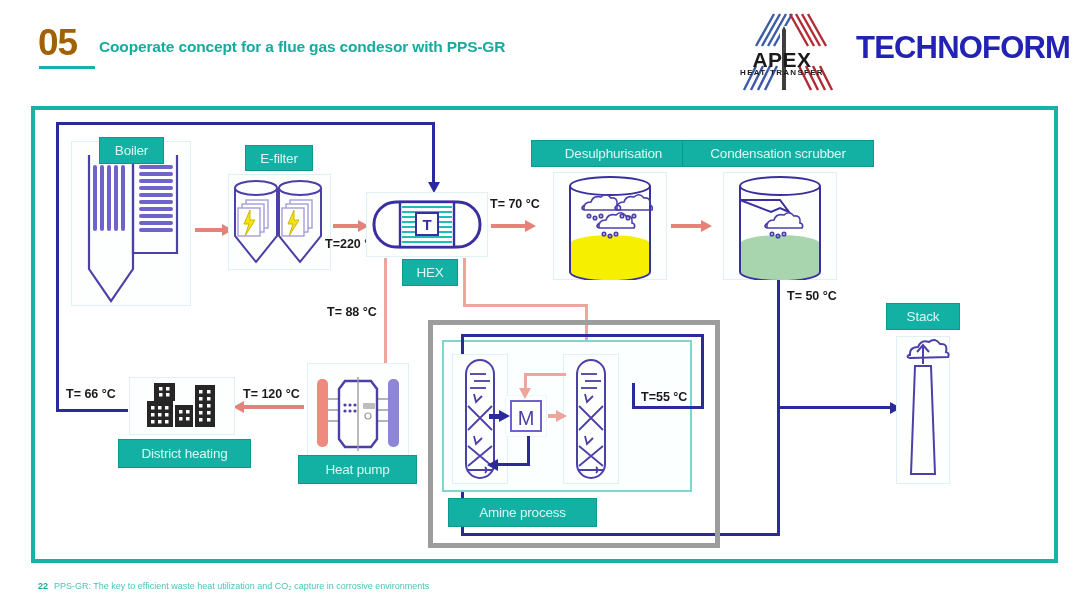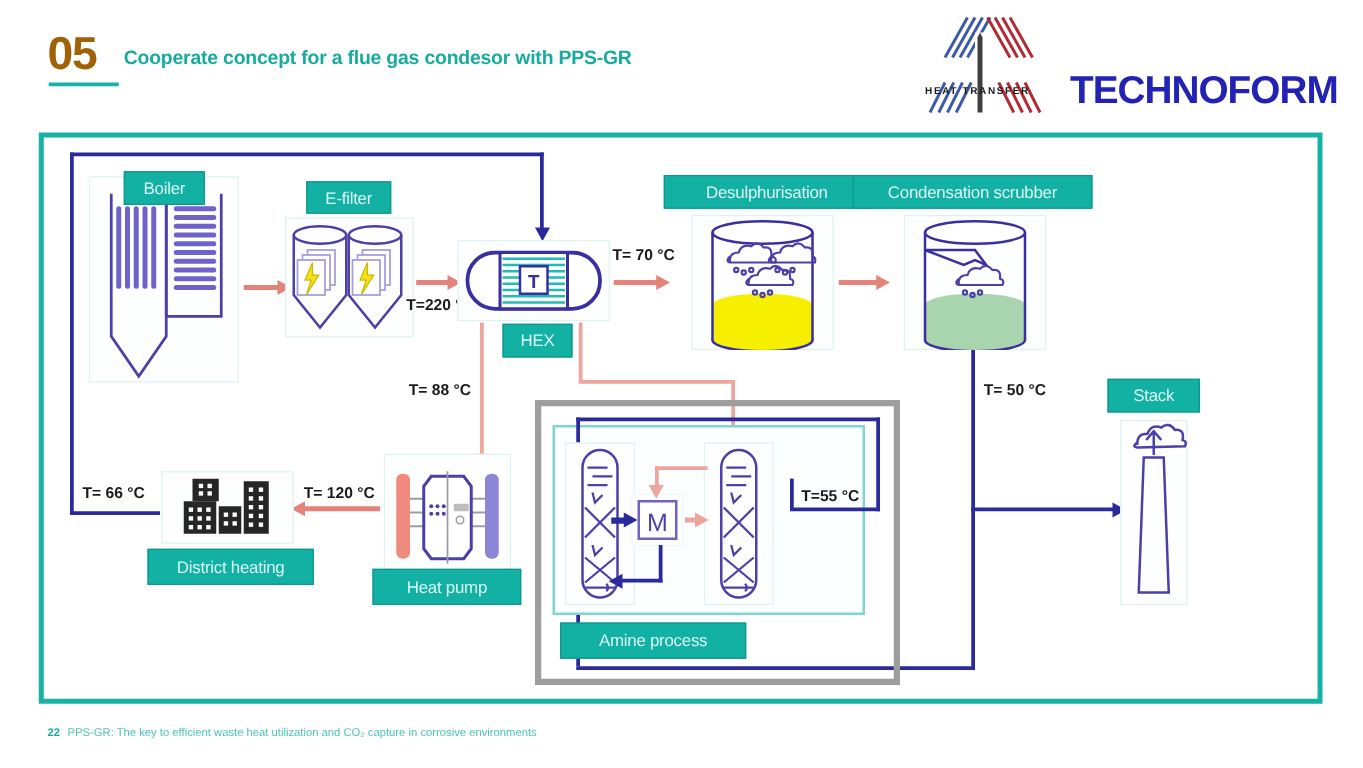--- a/index.html
+++ b/index.html
@@ -8,21 +8,21 @@
 
   
   #slide-number{left:38px;top:24px;font-size:37px;font-weight:bold;color:#a16207;letter-spacing:-1px;line-height:1;}
   #slide-number-underline{left:39px;top:66px;width:56px;height:3px;background:#16b2a6;}
   #slide-title{left:99px;top:38px;font-size:15.5px;font-weight:bold;color:#16ab9e;letter-spacing:-0.15px;white-space:nowrap;}
 
   
   #apex-logo{left:722px;top:12px;width:120px;height:80px;}
   #apex-word{position:absolute;left:0;top:36px;width:120px;text-align:center;font-size:21px;font-weight:bold;color:#1b1b1b;letter-spacing:0.5px;font-family:"Liberation Sans",sans-serif;}
   #apex-sub{position:absolute;left:0;top:56px;width:120px;text-align:center;font-size:8px;font-weight:bold;color:#1b1b1b;letter-spacing:1.3px;}
-  #technoform-word{left:856px;top:30px;font-size:31px;font-weight:bold;color:#2222b4;letter-spacing:-0.8px;font-family:"Liberation Sans",sans-serif;margin-top:24px;}
+  #technoform-word{left:856px;top:30px;font-size:31px;font-weight:bold;color:#2222b4;letter-spacing:-0.8px;font-family:"Liberation Sans",sans-serif;}
 
   
   #diagram-frame{left:31px;top:106px;width:1027px;height:457px;border:4px solid #16b2a6;background:#ffffff;box-sizing:border-box;}
 
   
   .eqbox{border:1px solid #dff1f3;background:#fdffff;box-sizing:border-box;}
   .tealtag{background:#13b0a4;border:1px solid #0d978e;color:#d9f7f4;font-size:13.5px;display:flex;align-items:center;justify-content:center;box-sizing:border-box;letter-spacing:-0.2px;white-space:nowrap;}
   .templabel{font-size:12.5px;font-weight:bold;color:#1a1a1a;white-space:nowrap;font-family:"Liberation Sans",sans-serif;}
 
   
@@ -77,20 +77,21 @@
     </g>
     <g stroke="#b02b33" stroke-width="2.4" fill="none">
       <path d="M77 54 L89 78"></path>
         <path d="M84 54 L96 78"></path>
         <path d="M91 54 L103 78"></path>
         <path d="M98 54 L110 78"></path>
     </g>
     <path d="M58 14 L66 14 L66 78 L58 78 Z" fill="#ffffff"></path>
     <path d="M60 18 L62 14 L64 18 L64 78 L60 78 Z" fill="#3f3f3f"></path>
   </svg>
+  <div id="apex-word">APEX</div>
   <div id="apex-sub">HEAT TRANSFER</div>
 </div>
 <div class="abs" id="technoform-word">TECHNOFORM</div>
 
 <div class="abs" id="diagram-frame"></div>
 
 <div class="abs navy-v" style="left:56px;top:122px;height:290px;"></div>
 <div class="abs navy-h" style="left:56px;top:122px;width:379px;"></div>
 <div class="abs navy-v" style="left:432px;top:122px;height:62px;"></div>
 <div class="abs ah-d navy-ad" style="left:428px;top:182px;"></div>
@@ -223,21 +224,21 @@
   <g fill="none" stroke="#4b3fa8" stroke-width="1.7">
     <path d="M44 56 q-1 -8 7 -8 q2 -7 10 -5 q5 -5 10 1 q7 -1 6 7 q4 1 2 5 L44 56 q-4 -1 0 -5"></path>
     <circle cx="49" cy="62" r="1.7"></circle>
       <circle cx="55" cy="64" r="1.7"></circle>
       <circle cx="61" cy="62" r="1.7"></circle>
   </g>
 </svg>
 <div class="abs tealtag" style="left:682px;top:140px;width:192px;height:27px;">Condensation scrubber</div>
 
 <div class="abs navy-v" style="left:777px;top:280px;height:127px;"></div>
-<div class="abs templabel" style="left:787px;top:305px;">T= 50 °C</div>
+<div class="abs templabel" style="left:787px;top:289px;">T= 50 °C</div>
 <div class="abs navy-h" style="left:777px;top:406px;width:116px;"></div>
 <div class="abs ah-r navy-ar" style="left:890px;top:402px;"></div>
 
 <div class="abs navy-v" style="left:777px;top:406px;height:130px;"></div>
 <div class="abs navy-h" style="left:461px;top:533px;width:319px;"></div>
 <div class="abs navy-v" style="left:461px;top:410px;height:123px;"></div>
 <div class="abs ah-u navy-au" style="left:456px;top:400px;"></div>
 
 <div class="abs eqbox" style="left:896px;top:336px;width:54px;height:148px;"></div>
 <svg class="abs" style="left:896px;top:336px;" width="54" height="148" viewBox="0 0 54 148">

